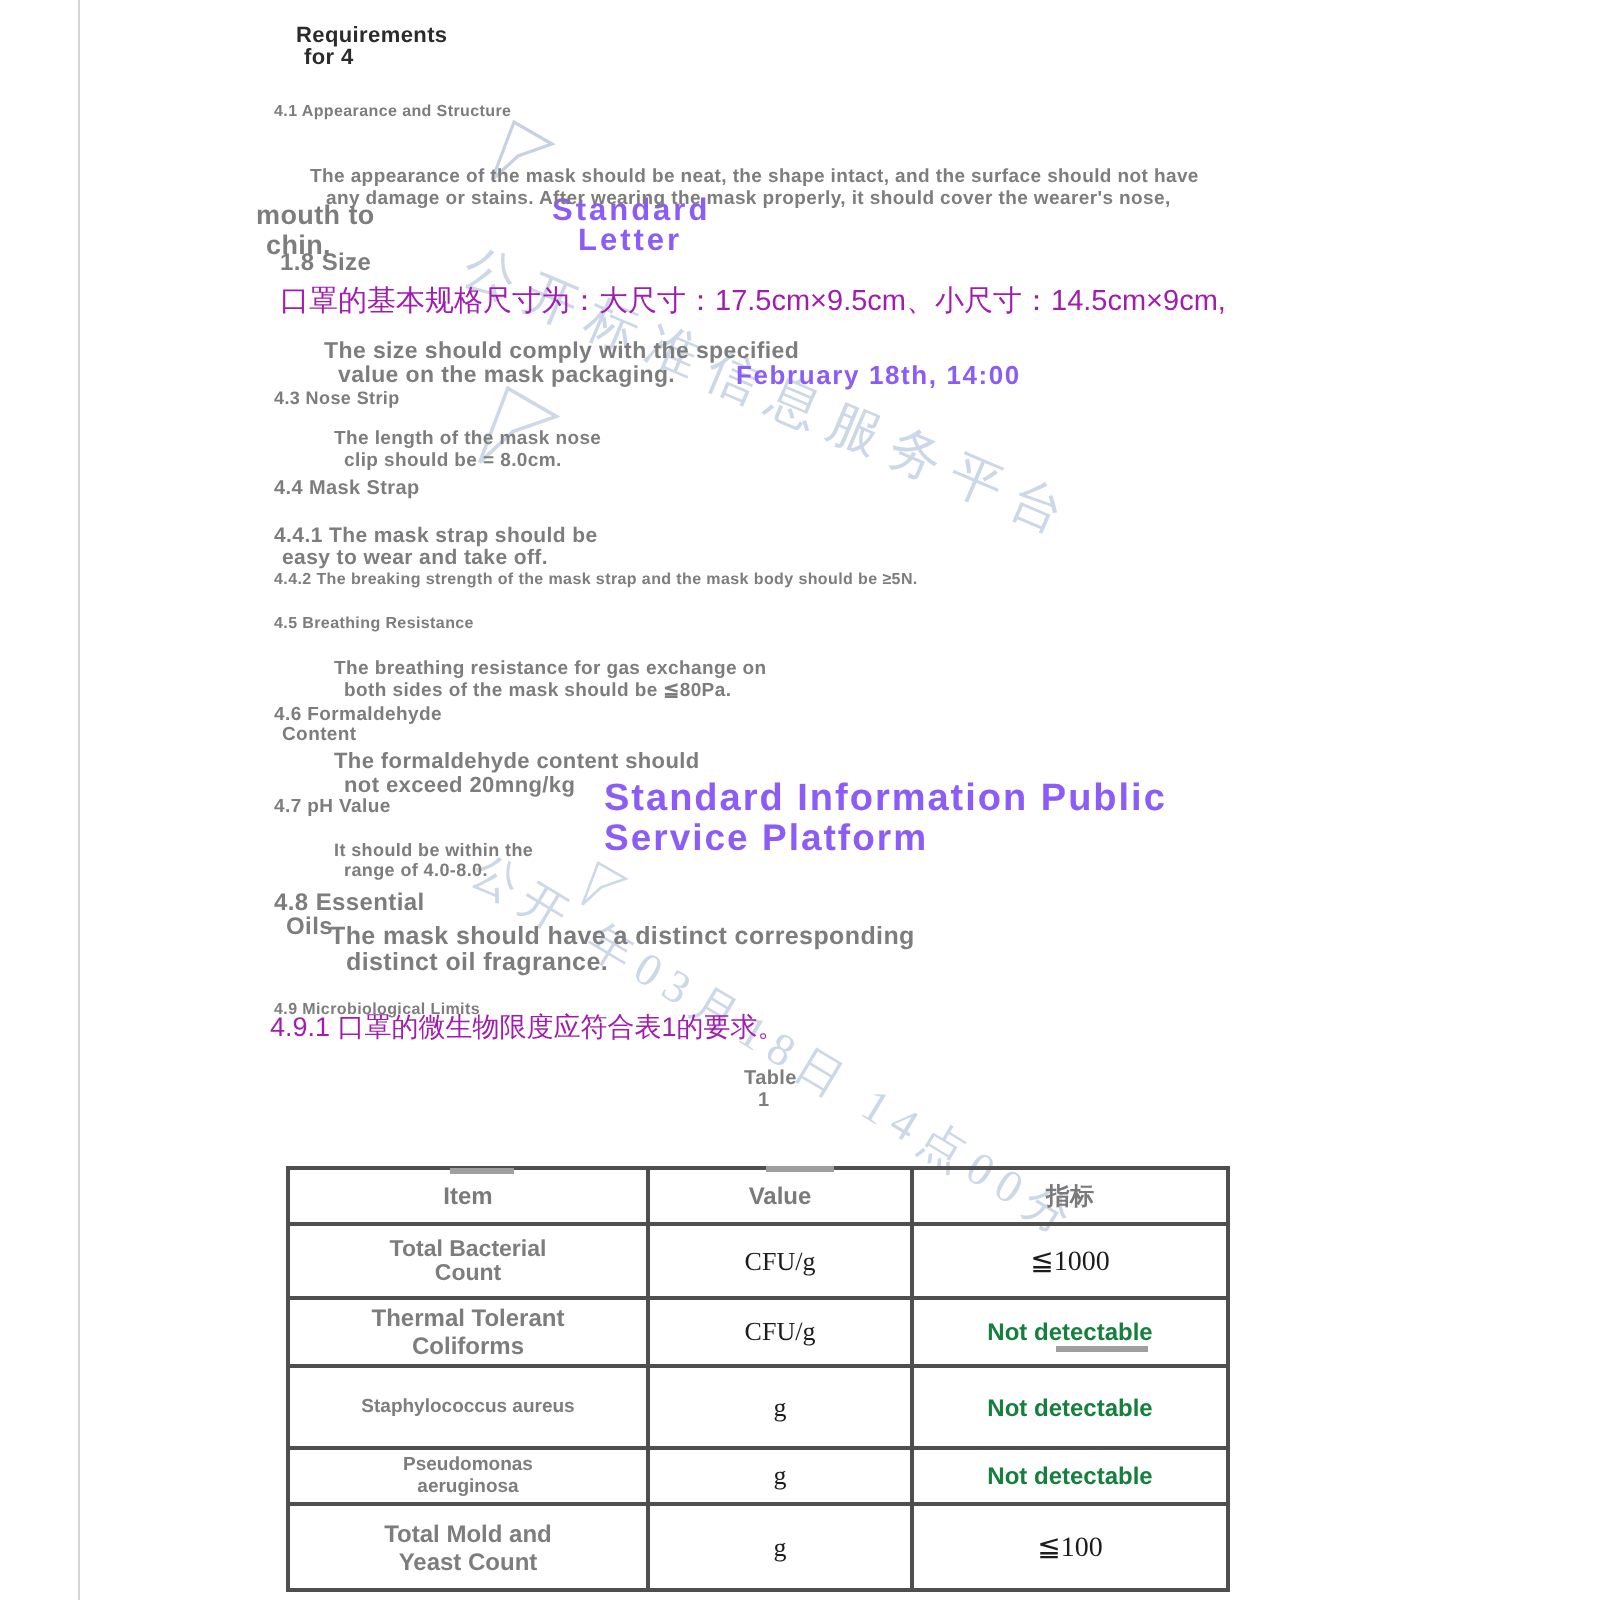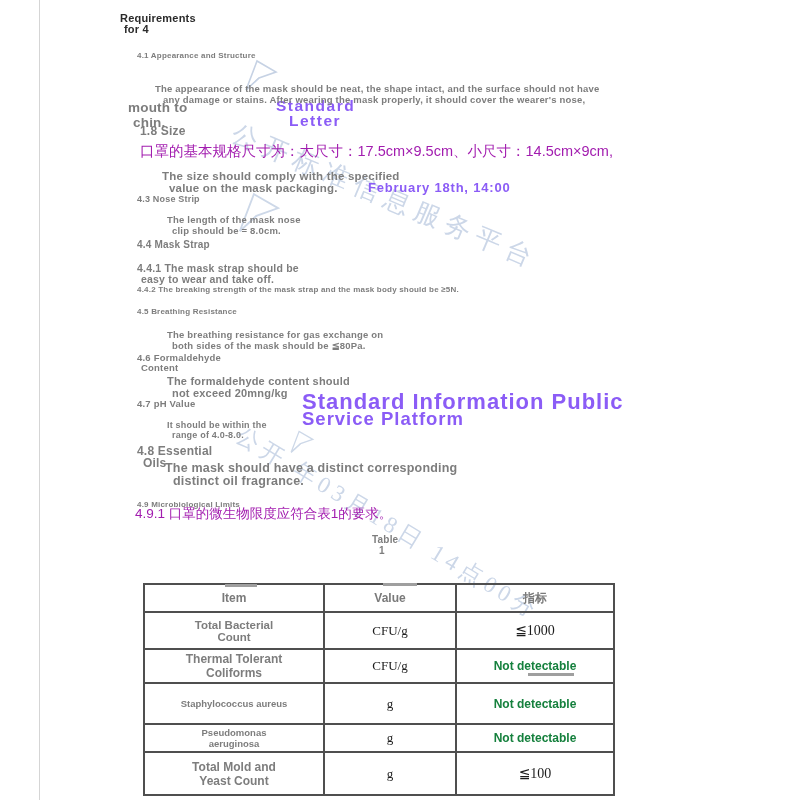--- a/index.html
+++ b/index.html
@@ -1,21 +1,21 @@
 <!DOCTYPE html>
 <html><head>
 <meta charset="utf-8">
 <style>
   * { margin:0; padding:0; box-sizing:border-box; }
   html,body { width:800px; height:800px; }
   body { font-family:"Liberation Sans", sans-serif; background:#ffffff; }
   .page { position:relative; width:800px; height:800px; background:#ffffff; overflow:hidden; }
   .t { position:absolute; white-space:nowrap; line-height:1.05; }
   .gb { font-family:"Liberation Sans", sans-serif; font-weight:bold; color:#7d7d7d; letter-spacing:.2px; }
-  .blk { color:#2c2c2c; }
+  .blk { color:#2c2c2c;margin-left:28px; }
   .serif { font-family:Liberation Sans, sans-serif; color:#a21caf; font-weight:normal; }
   .wm { position:absolute; white-space:nowrap; font-weight:bold; color:#8b5cf6; font-family:"Liberation Sans", sans-serif; }
   .wm-diag { position:absolute; white-space:nowrap; color:#ccd7e8; font-family:"Liberation Serif", serif; transform-origin:left top; }
   .edge { position:absolute; left:39px; top:0; width:1px; height:800px; background:#d5d5d5; }
   .dash { position:absolute; background:#9f9f9f; height:3px; }
 
   table.spec { position:absolute; left:143px; top:583px; width:470px; border-collapse:collapse; table-layout:fixed; }
   table.spec td, table.spec th { border:2px solid #4f4f4f; text-align:center; vertical-align:middle; padding:2px; }
   table.spec th { font-family:"Liberation Sans", sans-serif; font-weight:bold; color:#7a7a7a; font-size:12px; }
   .col-item { width:180px; }
@@ -51,21 +51,21 @@
     <path d="M3,32 L14,3 L33,14 L16,20 Z" fill="none" stroke="#cdd8e8" stroke-width="1.8"></path>
     <path d="M3,32 L16,20" stroke="#cdd8e8" stroke-width="1.4" fill="none"></path>
   </svg>
 
   <div class="wm-diag" style="left:240px;top:116px;font-size:26px;letter-spacing:7px;transform:rotate(23deg);">公开标准信息服务平台</div>
   <div class="wm-diag" style="left:246px;top:420px;font-size:23px;letter-spacing:5px;transform:rotate(31deg);">公开 年03月18日 14点00分</div>
 
   <div class="wm" style="left:276px;top:97px;font-size:15.5px;letter-spacing:1.5px;">Standard</div>
   <div class="wm" style="left:289px;top:112px;font-size:15.5px;letter-spacing:1.5px;">Letter</div>
   <div class="wm" style="left:368px;top:180px;font-size:13px;letter-spacing:.8px;">February 18th, 14:00</div>
-  <div class="wm" style="left:302px;top:389px;font-size:22px;letter-spacing:1px;">Standard Information Public</div>
+  <div class="wm" style="left:302px;top:389px;font-size:19px;letter-spacing:1px;">Standard Information Public</div>
   <div class="wm" style="left:302px;top:408px;font-size:18.5px;letter-spacing:1px;">Service Platform</div>
 
   <div class="t gb blk fs11" style="left:120px;top:13px;color:#2b2b2b;">Requirements</div>
   <div class="t gb blk fs11" style="left:124px;top:24px;color:#2b2b2b;">for 4</div>
 
   <div class="t gb fs8" style="left:137px;top:52px;">4.1 Appearance and Structure</div>
   <div class="t gb fs95" style="left:163px;top:95px;">any damage or stains. After wearing the mask properly, it should cover the wearer's nose,</div>
   <div class="t gb fs95" style="left:155px;top:84px;">The appearance of the mask should be neat, the shape intact, and the surface should not have</div>
   <div class="t gb fs135" style="left:128px;top:101px;">mouth to</div>
   <div class="t gb fs135" style="left:133px;top:116px;">chin.</div>

